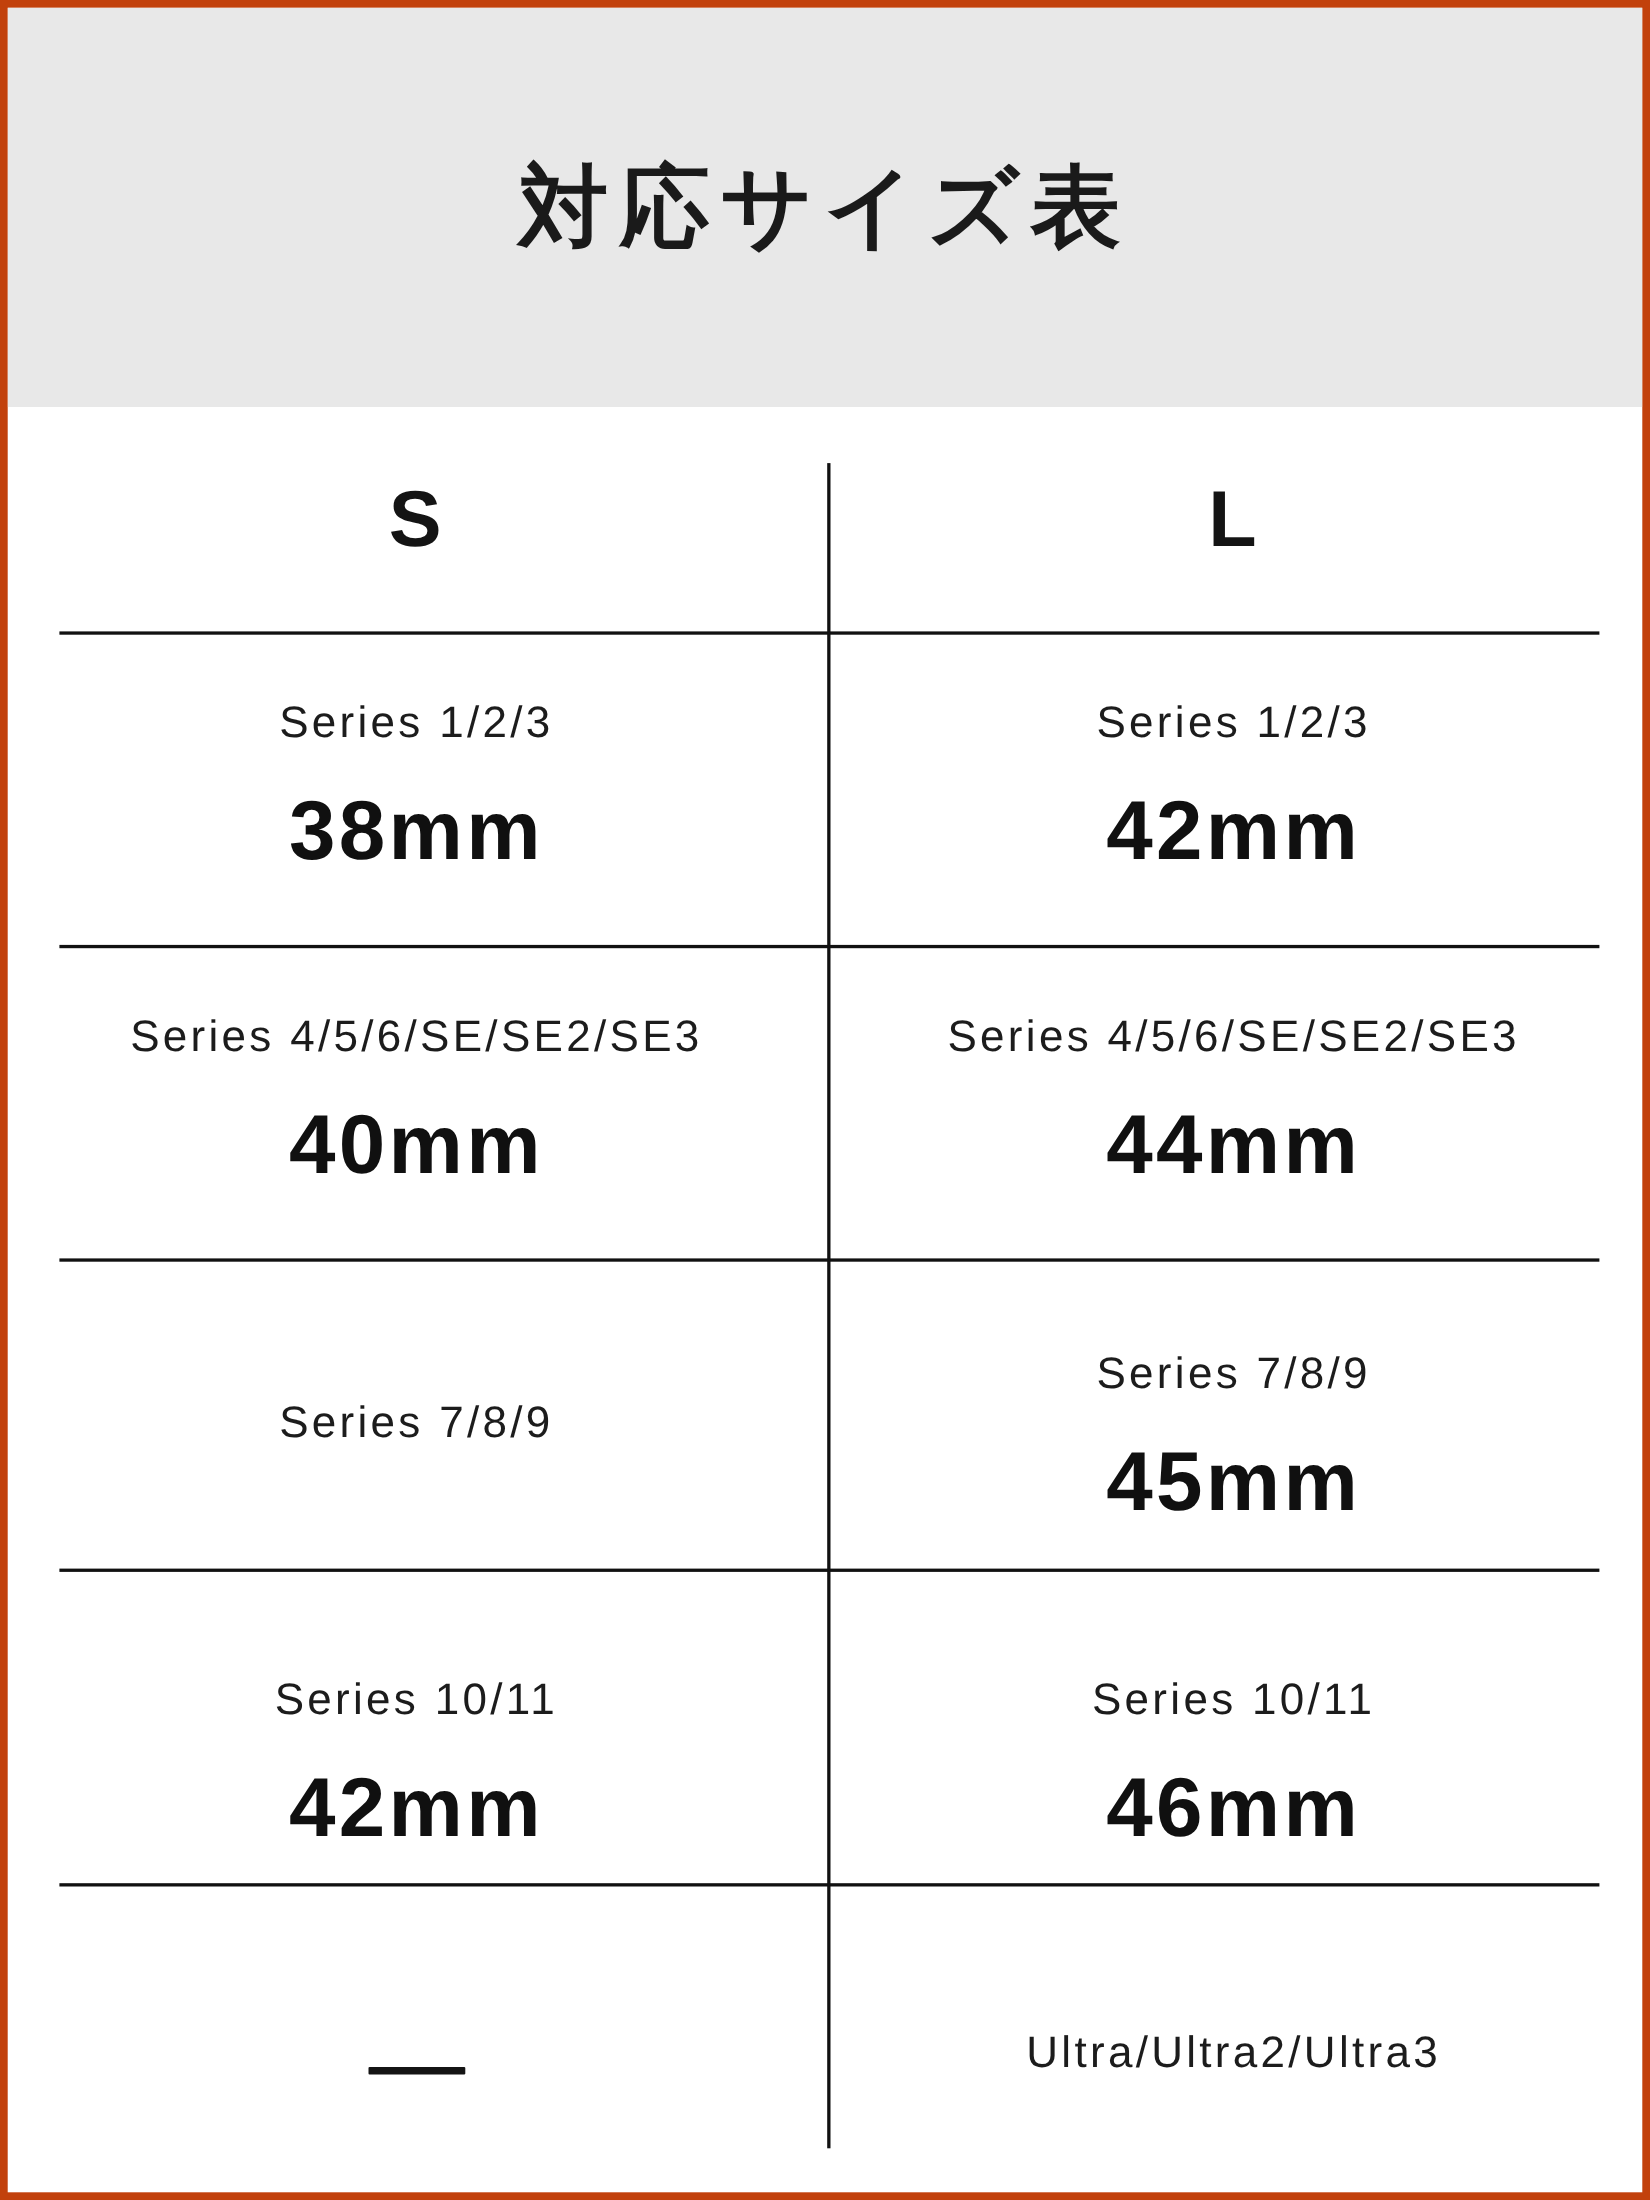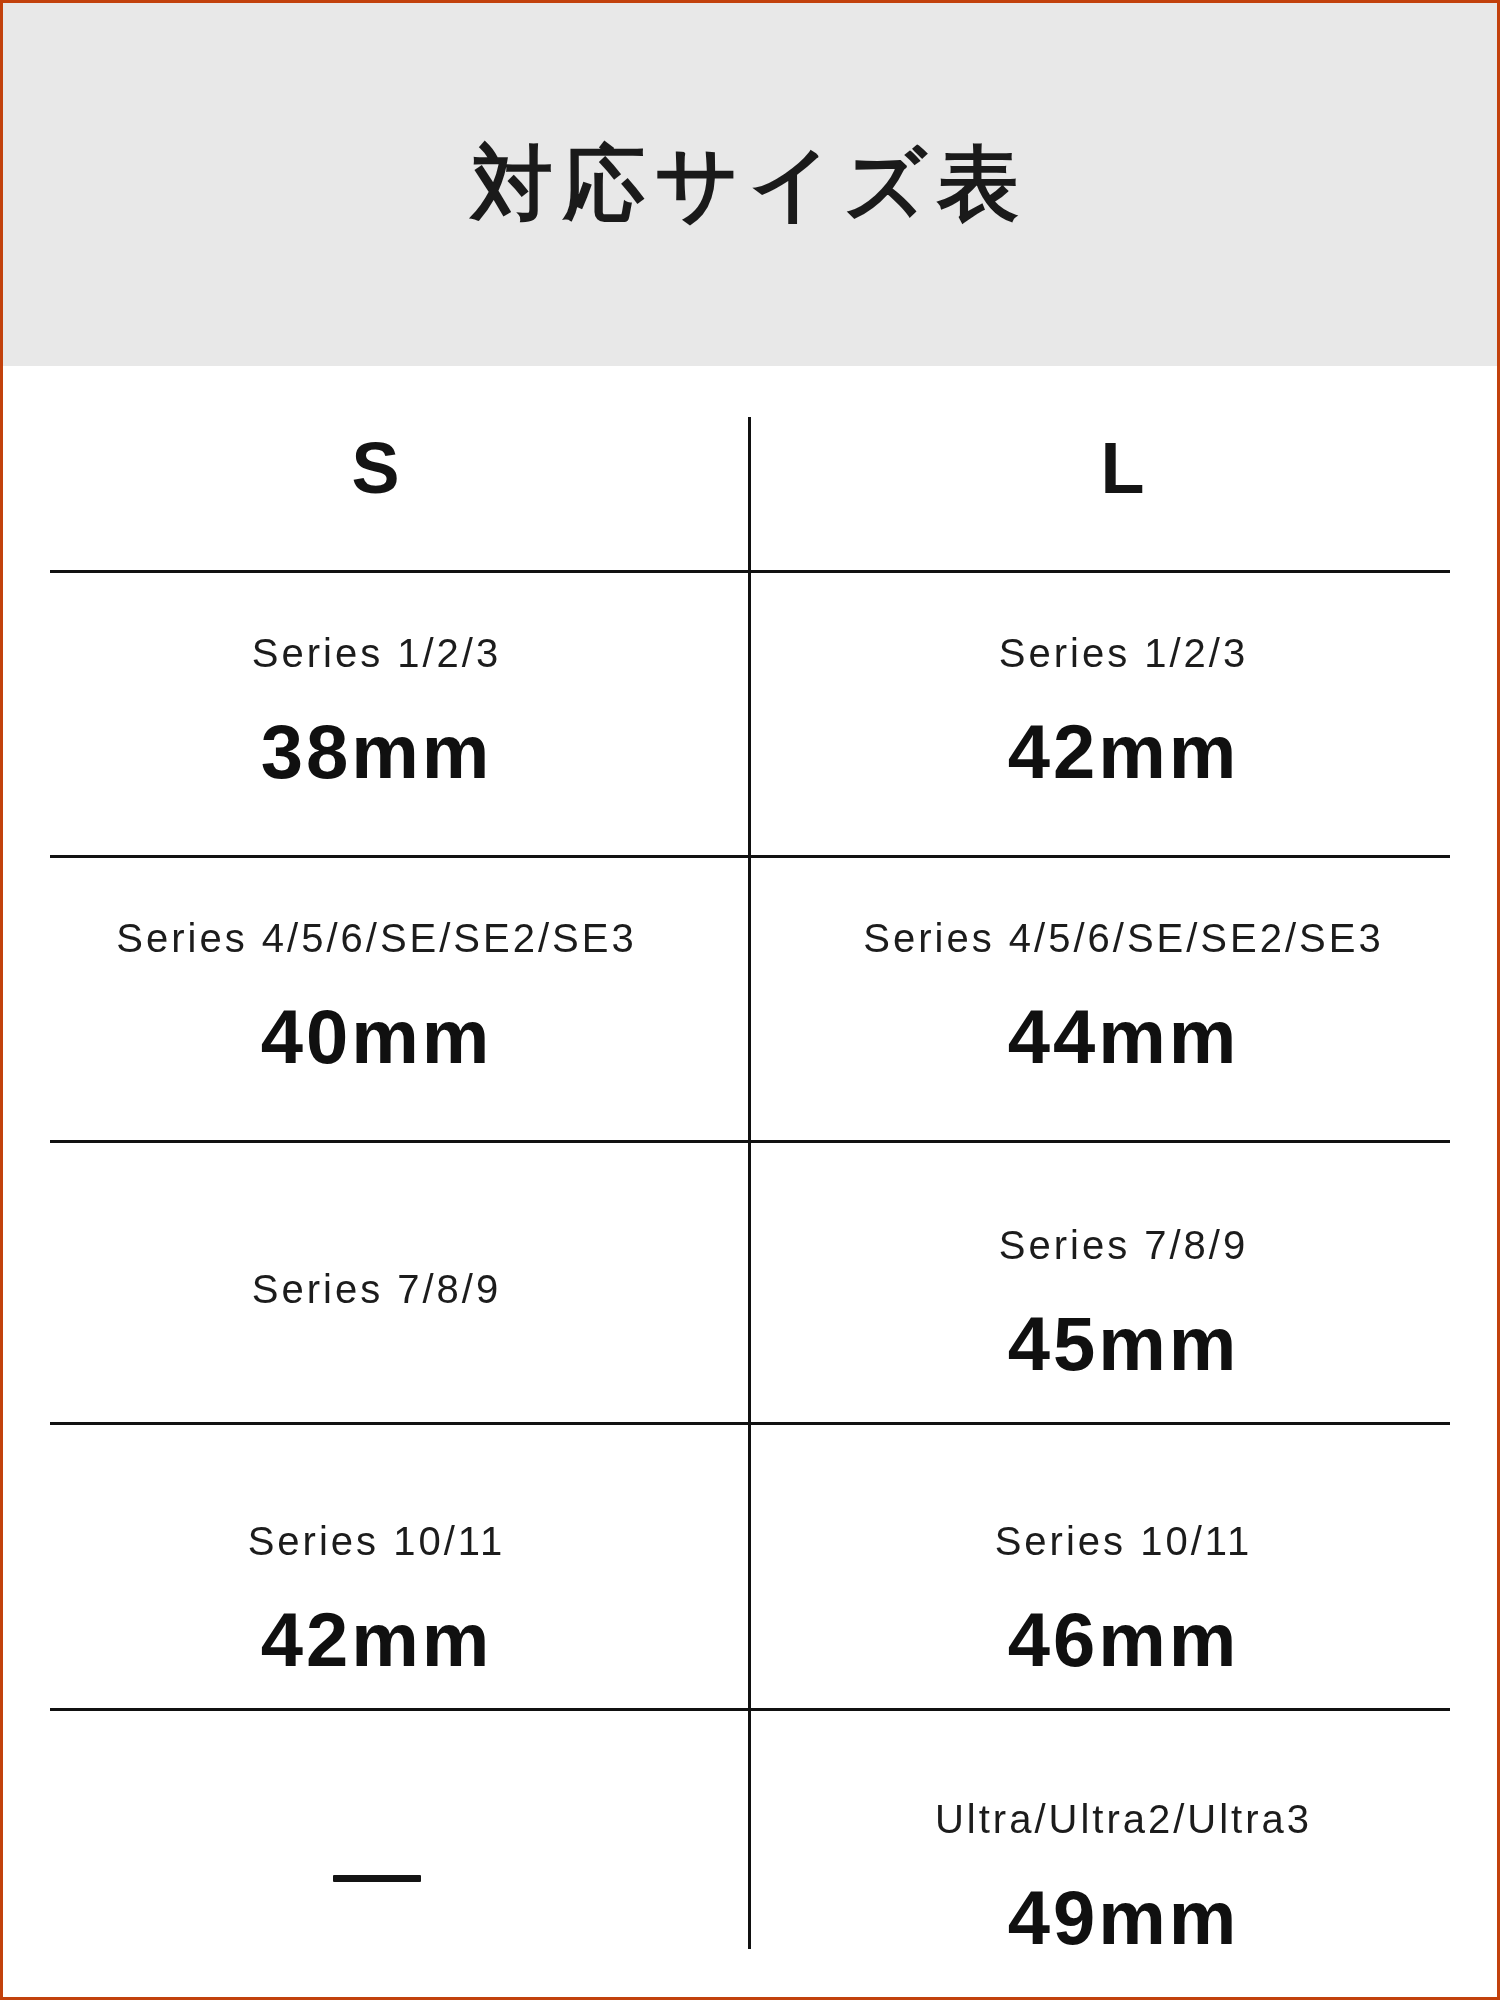--- a/index.html
+++ b/index.html
@@ -1,20 +1,20 @@
 <!DOCTYPE html>
 <html><head>
 <meta charset="utf-8">
 <style>
   html,body{margin:0;padding:0;background:#ffffff;}
   .page{
     position:relative;
     width:1500px;height:2000px;
     box-sizing:border-box;
-    border:3px solid #c2410c;
+    border:7px solid #c2410c;
     background:#ffffff;
     overflow:hidden;
     font-family:"Liberation Sans","DejaVu Sans",sans-serif;
     color:#1a1a1a;
   }
   
   .header{
     height:363px;
     background:#e8e8e8;
     display:flex;align-items:center;justify-content:center;
@@ -148,21 +148,20 @@
       <span class="size">46mm</span>
     </div>
   </div>
 
   <div class="row r5">
     <div class="cell dash-cell">
       <div class="dash"></div>
     </div>
     <div class="cell">
       <span class="series">Ultra/Ultra2/Ultra3</span>
-      <span class="size">49mm</span>
     </div>
   </div>
 
   <div class="hline hl1"></div>
   <div class="hline hl2"></div>
   <div class="hline hl3"></div>
   <div class="hline hl4"></div>
   <div class="hline hl5"></div>
   <div class="vline"></div>
 

